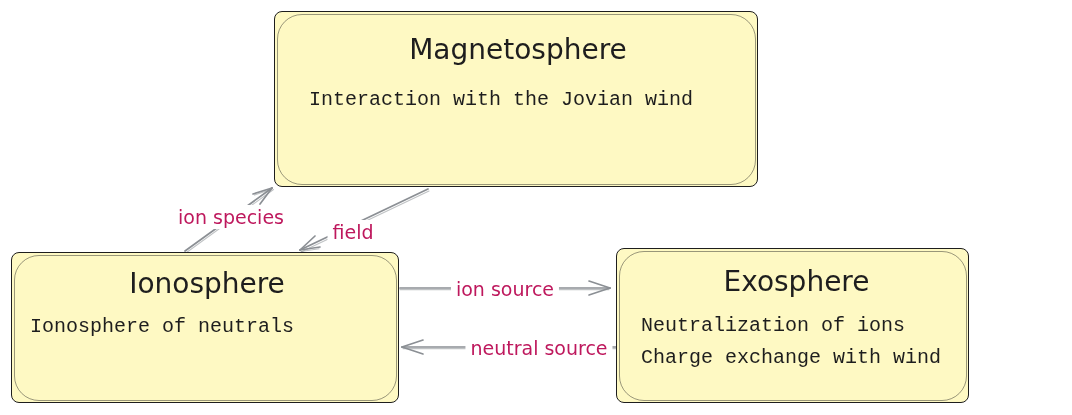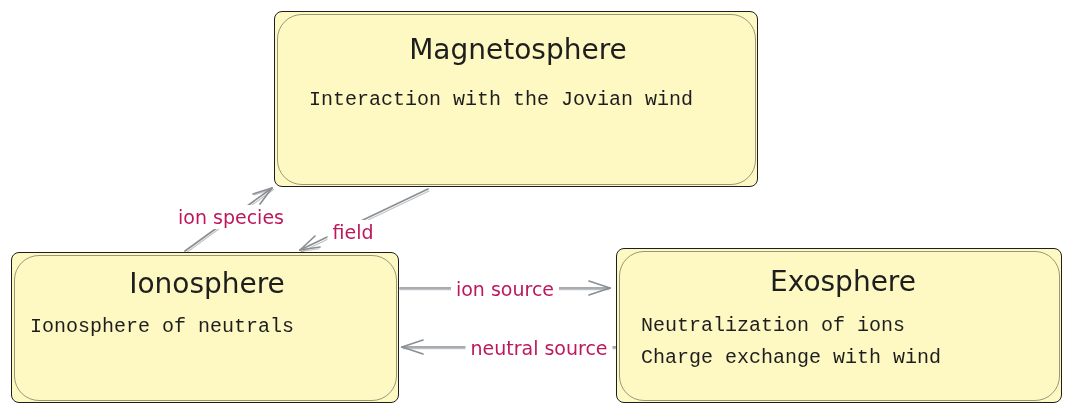--- a/index.html
+++ b/index.html
@@ -28,21 +28,21 @@
   .node::before {
     content: "";
     position: absolute;
     inset: 1.5px;
     border: 1px solid rgba(30, 30, 30, 0.45);
     border-radius: 25px;
     pointer-events: none;
   }
   #node-magnetosphere { left: 274px; top: 11px;  width: 484px; height: 176px; padding: 20px 30px 0 34px; }
   #node-ionosphere    { left: 11px;  top: 252px; width: 388px; height: 151px; padding: 13px 14px 16px 18px; }
-  #node-exosphere     { left: 616px; top: 248px; width: 446px; height: 155px; padding: 15px 16px 0 24px; }
+  #node-exosphere     { left: 616px; top: 248px; width: 353px; height: 155px; padding: 15px 16px 0 24px; }
 
   .node-title {
     text-align: center;
     font-size: 28px;
     line-height: 36px;
     white-space: nowrap;
   }
   .node-body { margin-top: 0; }
   #node-magnetosphere .node-body { margin-top: 16px; }
   #node-ionosphere .node-body    { margin-top: 9px; }

